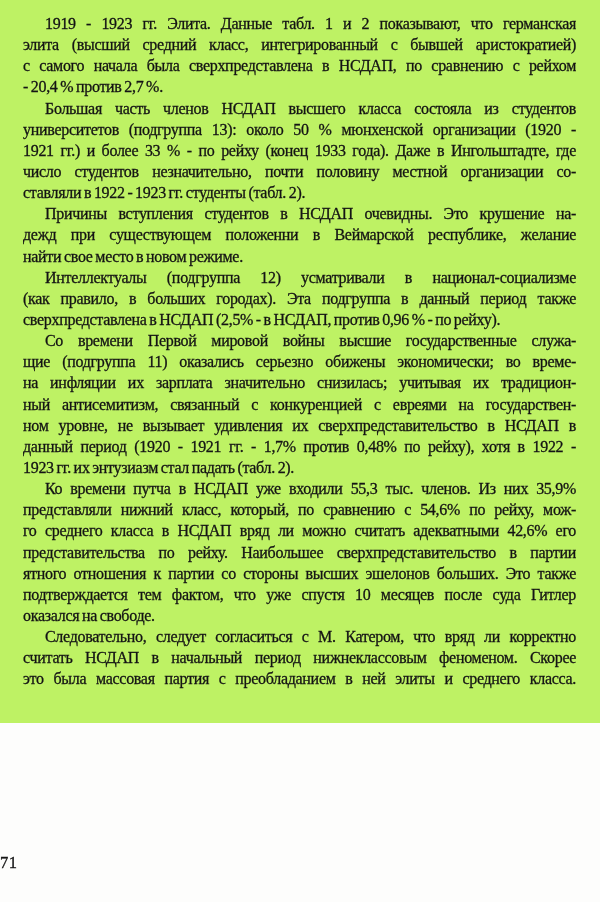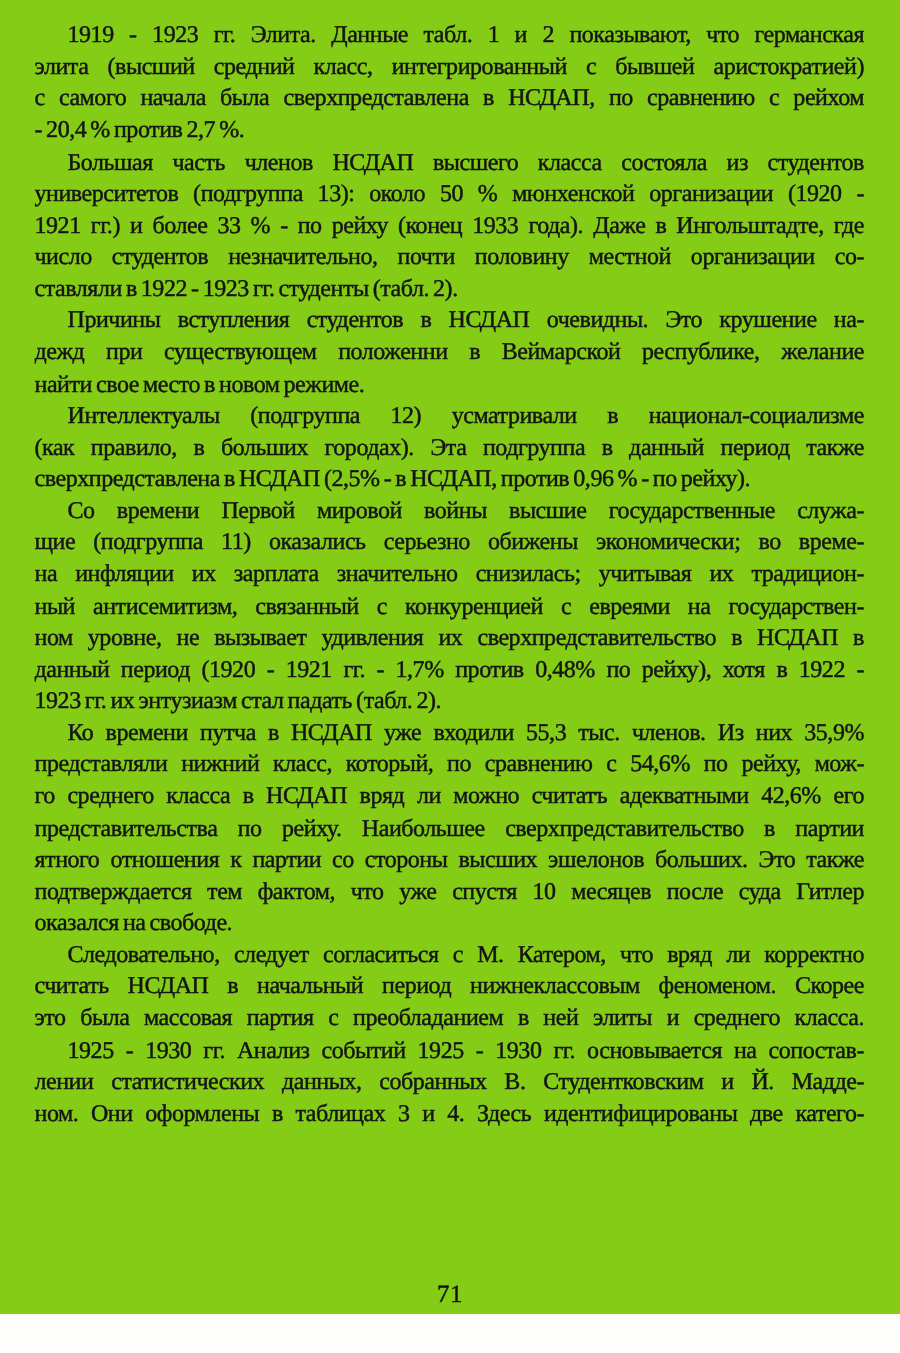--- a/index.html
+++ b/index.html
@@ -6,22 +6,22 @@
     margin: 0;
     padding: 0;
     width: 600px;
     height: 902px;
     overflow: hidden;
     background: #fdfdfc;
   }
   .page {
     position: relative;
     width: 600px;
-    height: 876px;
-    background: #84cc16;
+    height: 723px;
+    background: #bef264;
     font-family: "Liberation Serif", "DejaVu Serif", serif;
     color: #141414;
     -webkit-text-stroke: 0.3px currentColor;
   }
   .page-text {
     position: absolute;
     left: 23px;
     top: 13px;
     width: 553px;
   }
@@ -44,21 +44,20 @@
     text-align-last: left;
   }
   .para .line:first-child {
     text-indent: 22px;
   }
   .page-number {
     position: absolute;
     top: 853px;
     left: 0;
     width: 100%;
-    text-align: center;
     font-size: 16.5px;
     letter-spacing: 0.5px;
   }
 </style>
 </head>
 <body>
 
 <div class="page">
   <div class="page-text">
       <div class="para">
@@ -100,20 +99,15 @@
         <div class="line">представительства по рейху. Наибольшее сверхпредставительство в партии</div>
         <div class="line">ятного отношения к партии со стороны высших эшелонов больших. Это также</div>
         <div class="line">подтверждается тем фактом, что уже спустя 10 месяцев после суда Гитлер</div>
         <div class="line short">оказался на свободе.</div>
       </div>
       <div class="para">
         <div class="line">Следовательно, следует согласиться с М. Катером, что вряд ли корректно</div>
         <div class="line">считать НСДАП в начальный период нижнеклассовым феноменом. Скорее</div>
         <div class="line">это была массовая партия с преобладанием в ней элиты и среднего класса.</div>
       </div>
-      <div class="para">
-        <div class="line">1925 - 1930 гг. Анализ событий 1925 - 1930 гг. основывается на сопостав-</div>
-        <div class="line">лении статистических данных, собранных В. Студентковским и Й. Мадде-</div>
-        <div class="line">ном. Они оформлены в таблицах 3 и 4. Здесь идентифицированы две катего-</div>
-      </div>
     </div>
   <div class="page-number">71</div>
 </div>
 
 </body></html>

